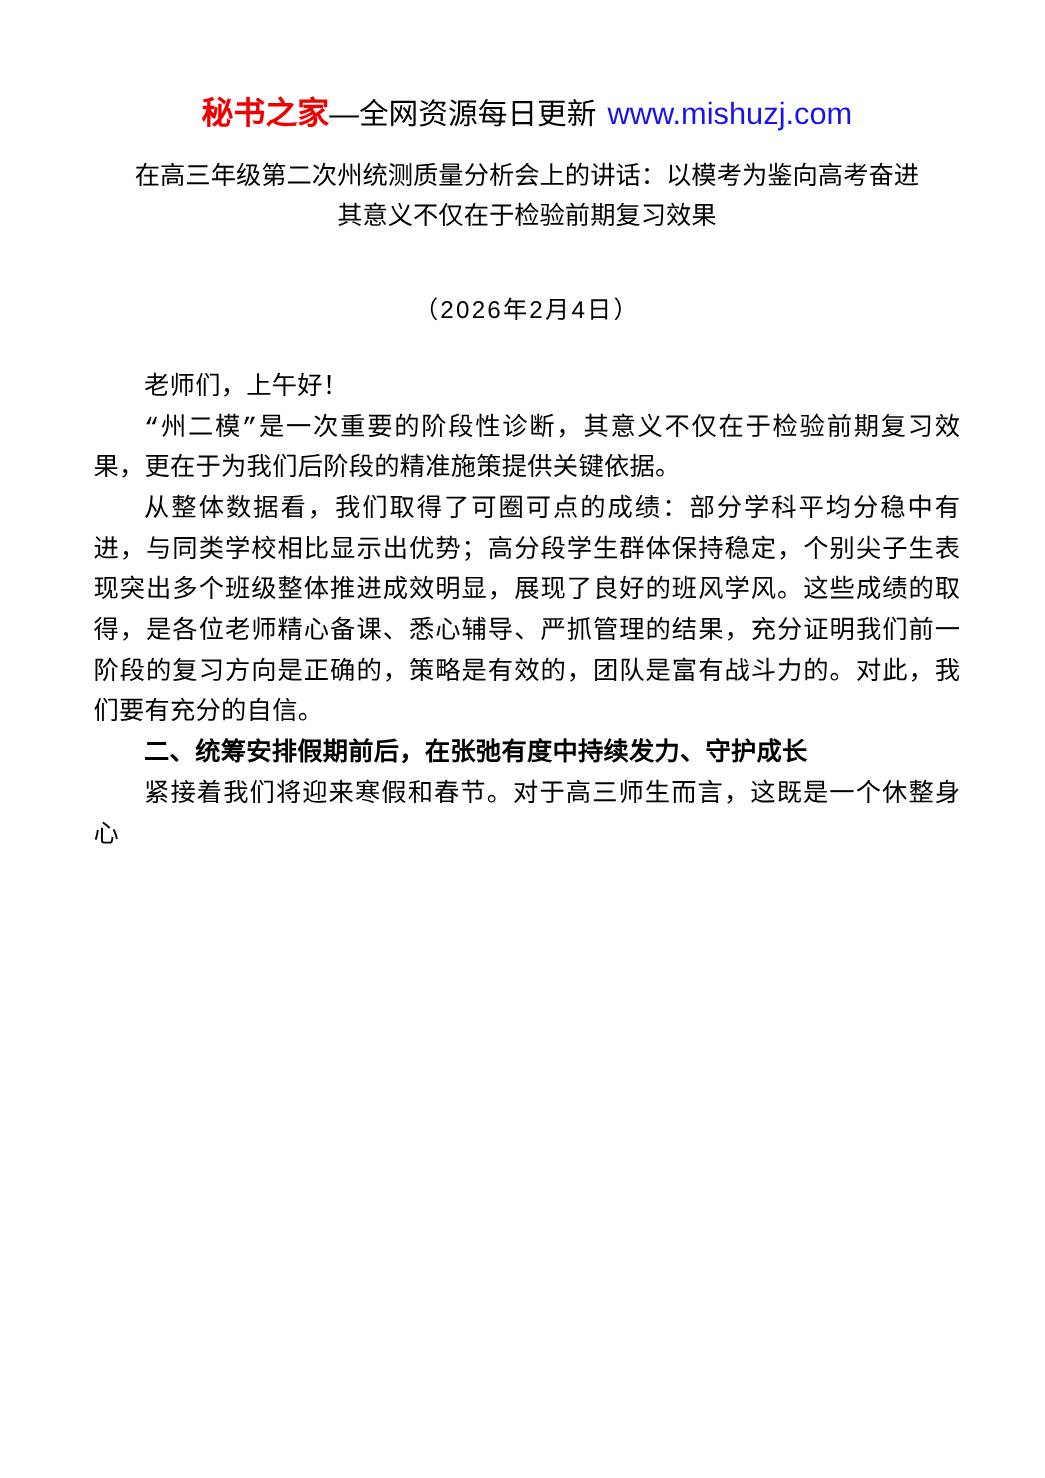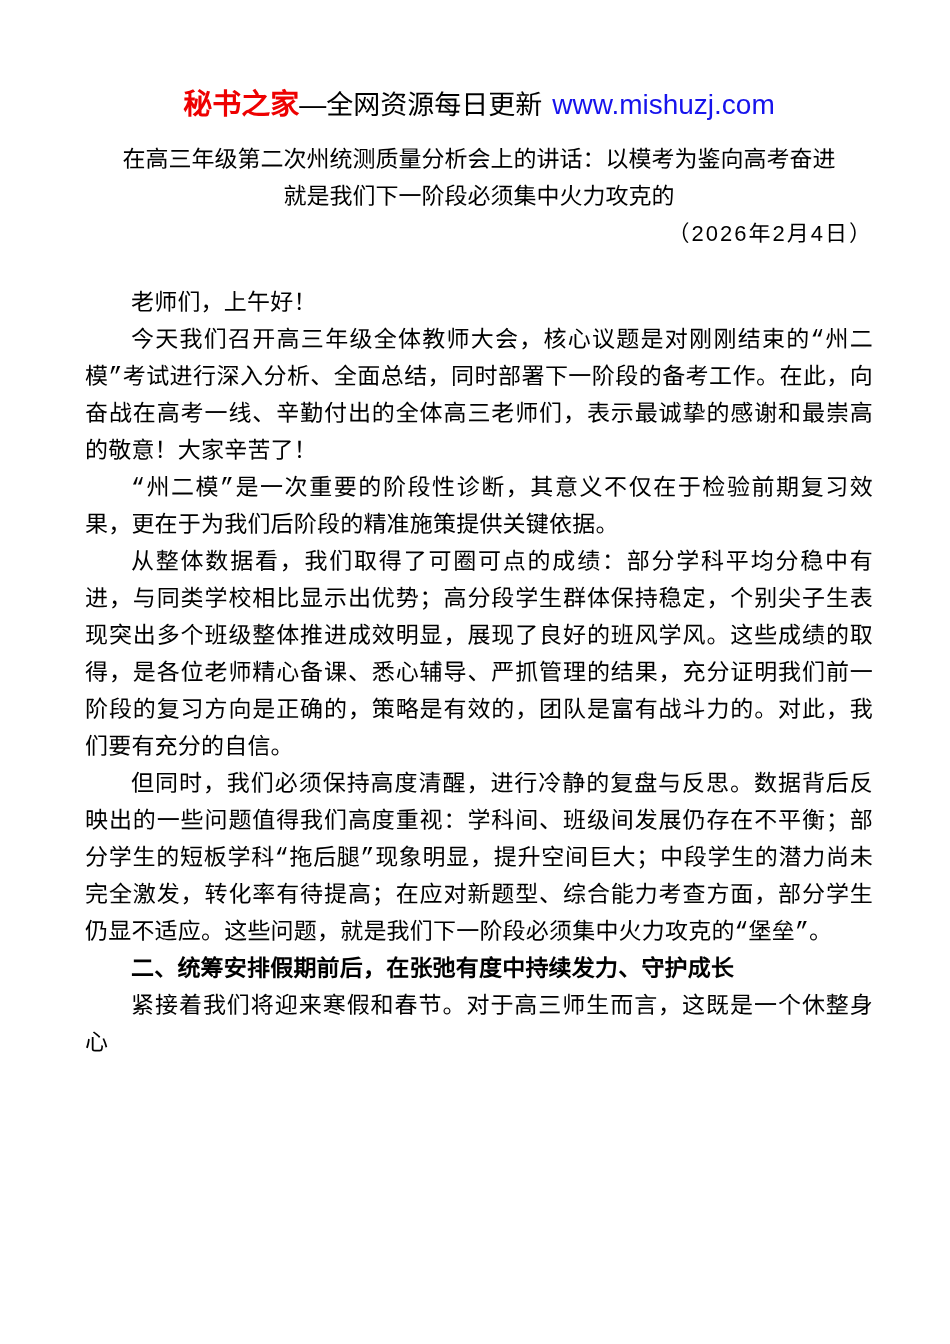--- a/index.html
+++ b/index.html
@@ -54,24 +54,25 @@
     font-weight: normal;
     line-height: 37px;
   }
   .doc-author {
     text-align: center;
     font-size: 23px;
     font-weight: normal;
     line-height: 37px;
   }
   .doc-date {
-    text-align: right;
+    text-align: center;
     font-size: 22px;
     line-height: 37px;
     letter-spacing: 2px;
+    margin-top: 48px;
   }
   .body-text {
     margin-top: 34px;
   }
   .para {
     margin: 0;
     font-size: 23px;
     line-height: 37px;
     text-indent: 2em;
     text-align: justify;
@@ -85,26 +86,24 @@
 </head>
 <body>
 
 <div class="page">
 
   <div class="header-line">
     <span class="brand">秘书之家</span><span class="sep">—</span><span class="tagline">全网资源每日更新</span><span class="url">www.mishuzj.com</span>
   </div>
 
   <h1 class="doc-title">在高三年级第二次州统测质量分析会上的讲话：以模考为鉴向高考奋进</h1>
-  <div class="doc-author">就是我们下一阶段必须集中火力攻克的</div>
+  <div class="doc-author">其意义不仅在于检验前期复习效果</div>
   <div class="doc-date">（2026年2月4日）</div>
 
   <div class="body-text">
     <p class="para">老师们，上午好！</p>
-    <p class="para">今天我们召开高三年级全体教师大会，核心议题是对刚刚结束的“州二模”考试进行深入分析、全面总结，同时部署下一阶段的备考工作。在此，向奋战在高考一线、辛勤付出的全体高三老师们，表示最诚挚的感谢和最崇高的敬意！大家辛苦了！</p>
     <p class="para">“州二模”是一次重要的阶段性诊断，其意义不仅在于检验前期复习效果，更在于为我们后阶段的精准施策提供关键依据。</p>
     <p class="para">从整体数据看，我们取得了可圈可点的成绩：部分学科平均分稳中有进，与同类学校相比显示出优势；高分段学生群体保持稳定，个别尖子生表现突出多个班级整体推进成效明显，展现了良好的班风学风。这些成绩的取得，是各位老师精心备课、悉心辅导、严抓管理的结果，充分证明我们前一阶段的复习方向是正确的，策略是有效的，团队是富有战斗力的。对此，我们要有充分的自信。</p>
-    <p class="para">但同时，我们必须保持高度清醒，进行冷静的复盘与反思。数据背后反映出的一些问题值得我们高度重视：学科间、班级间发展仍存在不平衡；部分学生的短板学科“拖后腿”现象明显，提升空间巨大；中段学生的潜力尚未完全激发，转化率有待提高；在应对新题型、综合能力考查方面，部分学生仍显不适应。这些问题，就是我们下一阶段必须集中火力攻克的“堡垒”。</p>
     <p class="para heading">二、统筹安排假期前后，在张弛有度中持续发力、守护成长</p>
     <p class="para">紧接着我们将迎来寒假和春节。对于高三师生而言，这既是一个休整身心</p>
   </div>
 
 </div>
 
 </body></html>

